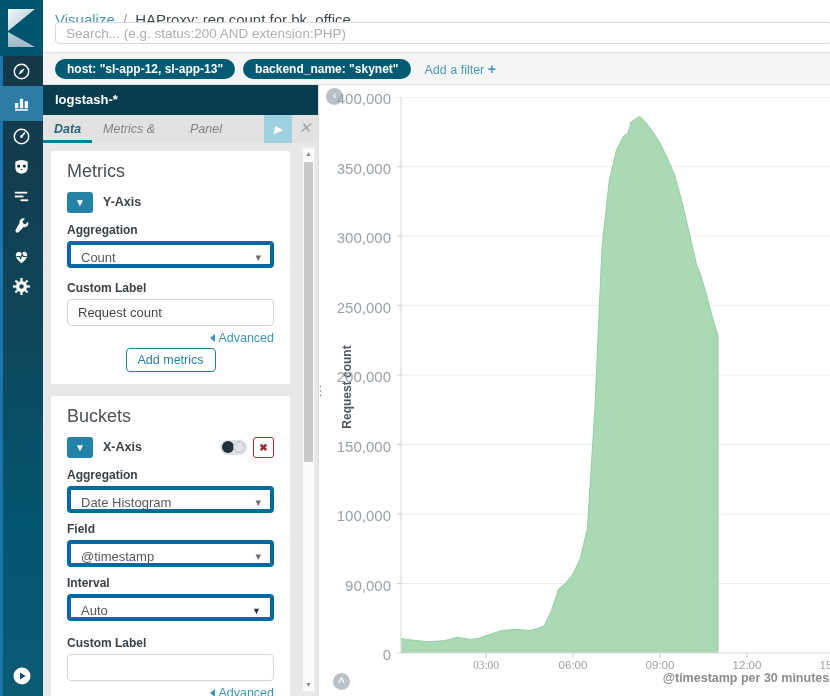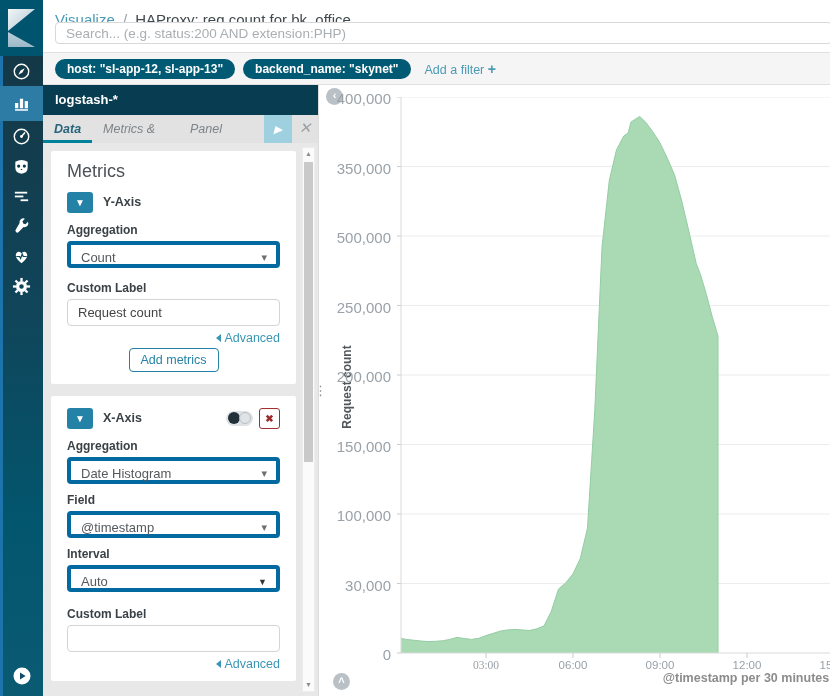--- a/index.html
+++ b/index.html
@@ -44,21 +44,21 @@
 
   
   .panel { position:absolute; left:43px; top:85px; width:275px; bottom:0; background:#e8e8e8; }
   .panel-header { height:30px; background:#083c50; color:#fff; font-weight:bold; font-size:13px;
     line-height:30px; padding-left:12px; }
   .tab-row { height:28px; background:#e2e2e2; display:flex; font-size:12.5px; color:#7e8488;font-style:italic; }
   .tab { padding:0 11px; line-height:28px; cursor:pointer; }
   .tab.active { color:#27657a; box-shadow:inset 0 -3px 0 #00829b; font-weight:bold; }
   .tab-play { width:28px; height:28px; background:#9fd0e0; color:#fff; text-align:center; line-height:28px; font-size:11px; cursor:pointer; }
   .tab-close { width:26px; height:28px; text-align:center; line-height:26px; color:#9aa0a4; font-size:15px; cursor:pointer; }
-  .panel-body { position:absolute; top:58px; bottom:0; left:0; right:0; background:#e8e8e8; padding:8px 22px 0 8px; overflow:hidden; }
+  .panel-body { position:absolute; top:58px; bottom:0; left:0; right:0; background:#e8e8e8; padding:8px 28px 0 8px; overflow:hidden; }
   .card { background:#fff; border-radius:2px; padding:10px 16px 10px; margin-bottom:12px; }
   .card-title { font-size:18px; color:#4c5257; font-weight:400; margin-bottom:8px; }
   .agg-row { display:flex; align-items:center; height:24px; }
   .chev-btn { width:26px; height:21px; background:#2482a6; border:none; border-radius:3px; color:#fff;
     font-size:10px; line-height:21px; text-align:center; cursor:pointer; }
   .agg-name { font-size:12.5px; font-weight:bold; color:#3b4247; margin-left:10px; }
   .agg-spacer { flex:1; }
   .toggle { width:27px; height:15px; border-radius:8px; background:#dfe3e6; position:relative; cursor:pointer; margin-right:6px; }
   .toggle .knob { position:absolute; left:2px; top:1.5px; width:12px; height:12px; border-radius:50%; background:#223039; }
   .toggle .ring { position:absolute; right:2px; top:1.5px; width:12px; height:12px; border-radius:50%; border:1.5px solid #b9c0c5; }
@@ -244,20 +244,21 @@
         </div>
         <div class="fld-label" style="margin-top:13px;">Custom Label</div>
         <input class="txt-input" value="Request count" style="">
         <div class="adv-row">
           <span class="adv-marker"></span><span>Advanced</span>
         </div>
         <button class="add-btn">Add metrics</button>
       </div>
 
       <div class="card">
+        <div class="card-title">Buckets</div>
         <div class="agg-row">
           <button class="chev-btn">▼</button>
           <span class="agg-name">X-Axis</span>
           <span class="agg-spacer"></span>
           <span class="toggle">
             <span class="knob"></span>
             <span class="ring"></span>
           </span>
           <span class="xbtn">✖</span>
         </div>
@@ -319,26 +320,26 @@
           <line x1="2" y1="69.5" x2="6" y2="69.5" stroke="#cccccc"></line>
           <line x1="2" y1="0" x2="6" y2="0" stroke="#cccccc"></line>
           <line x1="91" y1="556" x2="91" y2="561" stroke="#cccccc"></line>
           <line x1="178" y1="556" x2="178" y2="561" stroke="#cccccc"></line>
           <line x1="265" y1="556" x2="265" y2="561" stroke="#cccccc"></line>
           <line x1="352" y1="556" x2="352" y2="561" stroke="#cccccc"></line>
           <line x1="439" y1="556" x2="439" y2="561" stroke="#cccccc"></line>
         </svg></div>
     <div id="axis-labels">
         <div class="y-lab" style="top: 561px;">0</div>
-        <div class="y-lab" style="top: 491.5px;">30,000</div>
+        <div class="y-lab" style="top: 491.5px;">90,000</div>
         <div class="y-lab" style="top: 422px;">100,000</div>
         <div class="y-lab" style="top: 352.5px;">150,000</div>
         <div class="y-lab" style="top: 283px;">200,000</div>
         <div class="y-lab" style="top: 213.5px;">250,000</div>
-        <div class="y-lab" style="top: 144px;">500,000</div>
+        <div class="y-lab" style="top: 144px;">300,000</div>
         <div class="y-lab" style="top: 74.5px;">350,000</div>
         <div class="y-lab" style="top: 5px;">400,000</div>
         <div class="x-lab" style="left: 143px; font-family: Liberation Serif, serif;">03:00</div>
         <div class="x-lab" style="left: 230px;">06:00</div>
         <div class="x-lab" style="left: 317px;">09:00</div>
         <div class="x-lab" style="left: 404px;">12:00</div>
         <div class="x-lab" style="left: 491px;">15:00</div>
       </div>
     <div class="xlabel">@timestamp per 30 minutes</div>
     <div class="round-btn spy-btn">˄</div>

